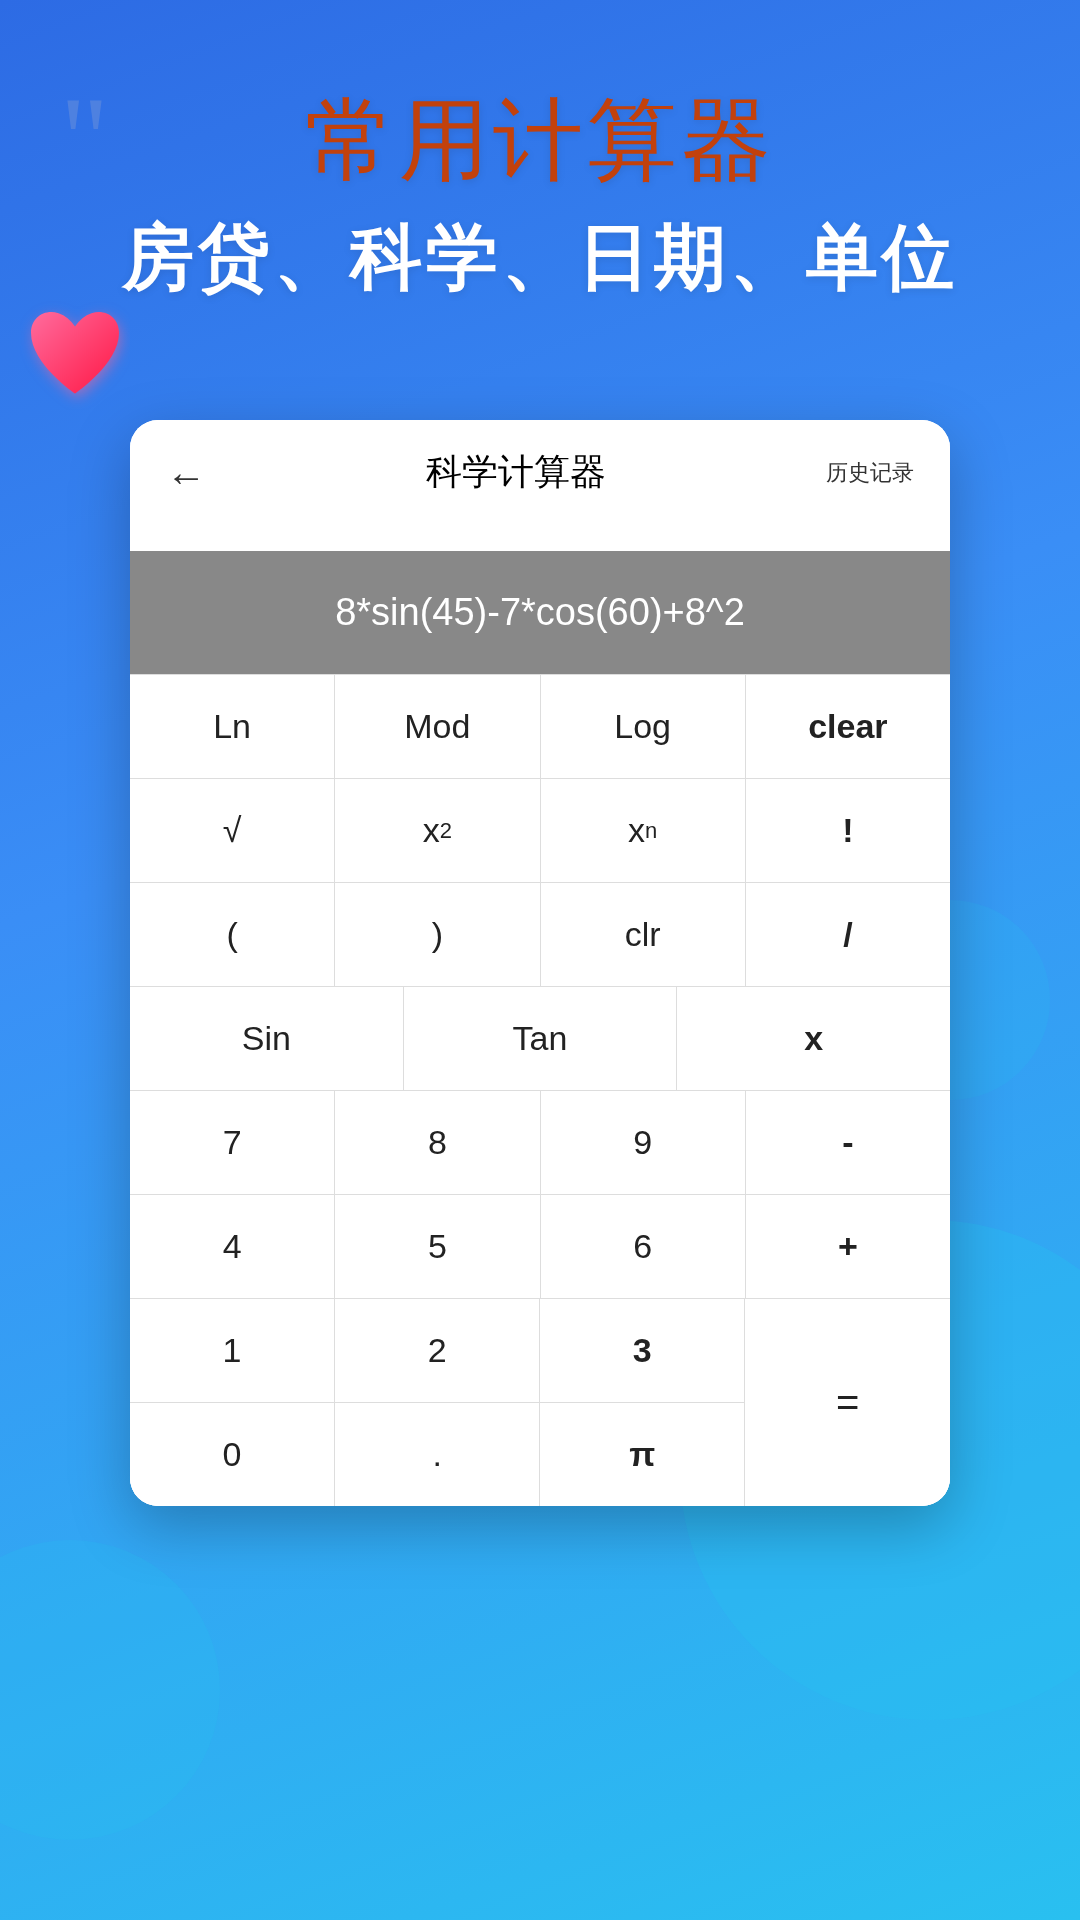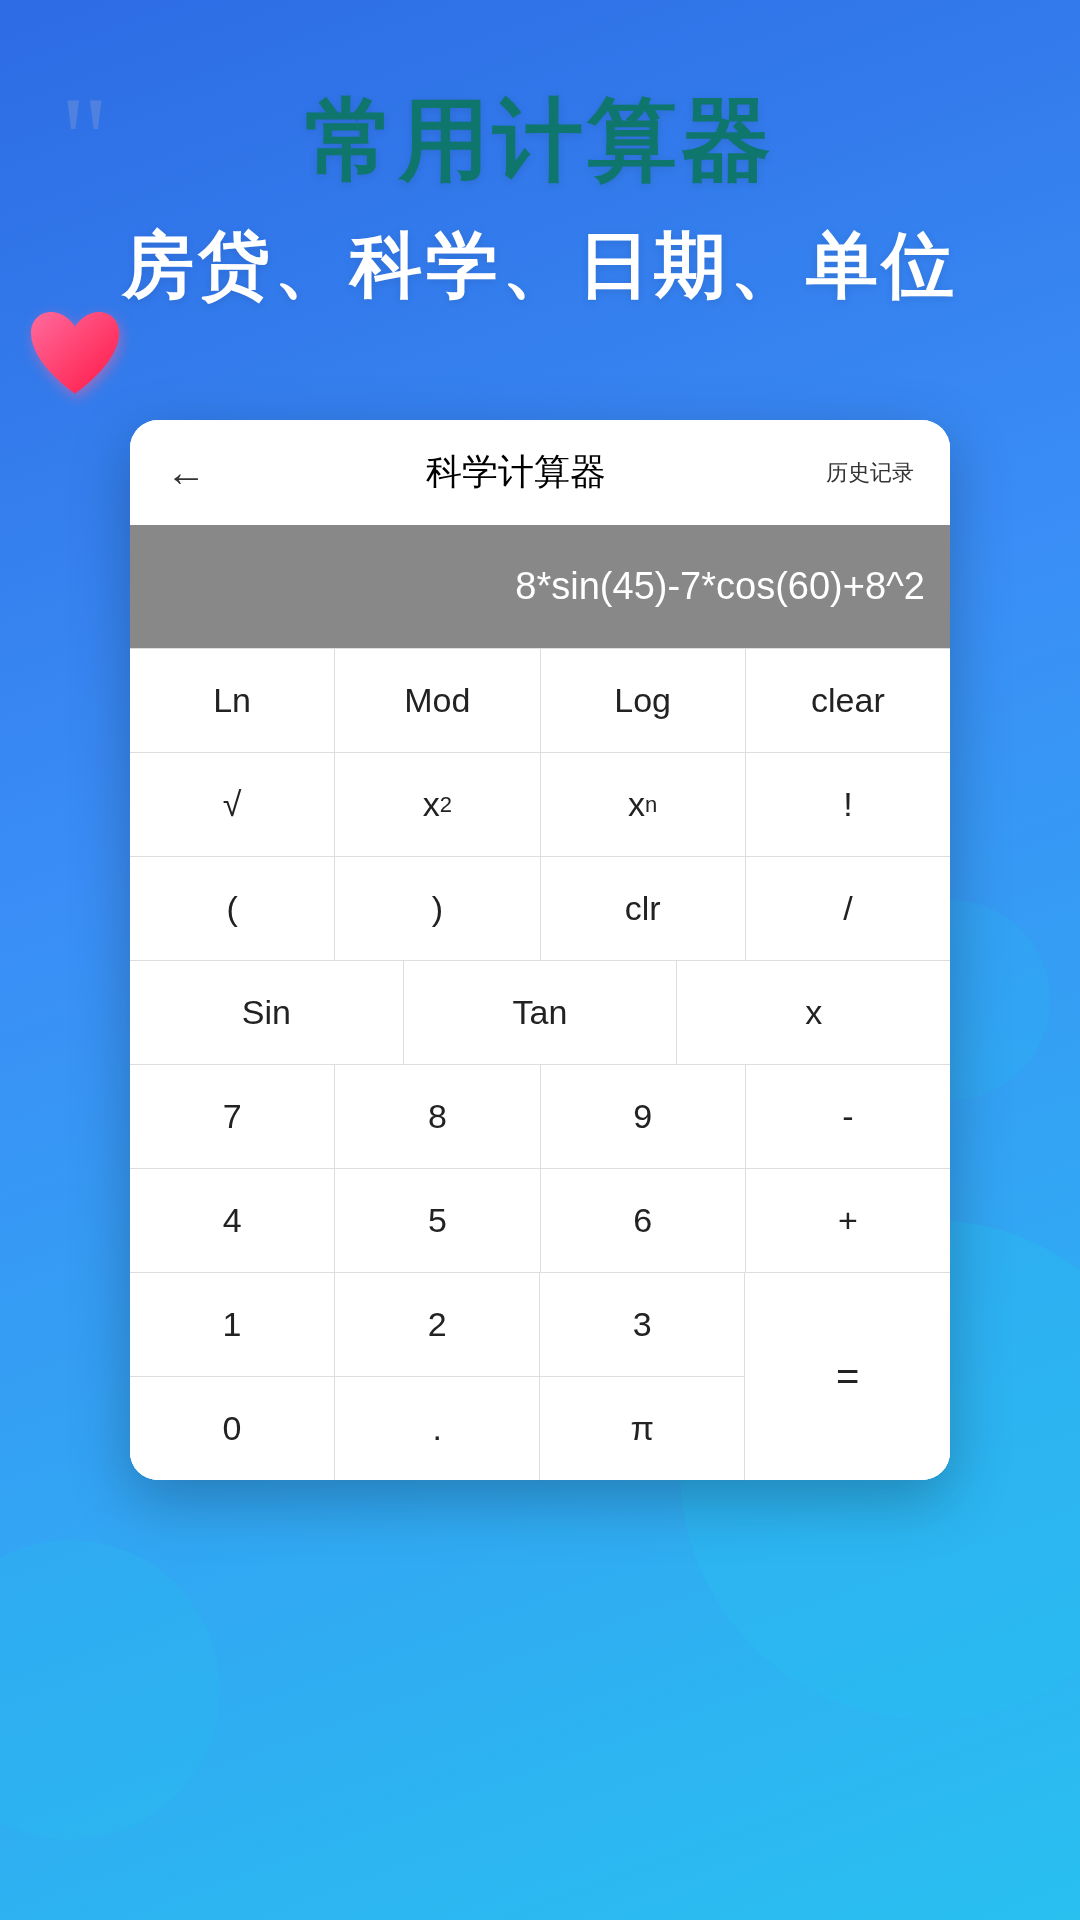--- a/index.html
+++ b/index.html
@@ -57,31 +57,31 @@
     .header-area {
       position: absolute;
       top: 80px;
       left: 0;
       right: 0;
       text-align: center;
       padding: 0 40px;
     }
     .header-title {
       font-size: 90px;
-      font-weight: 700;
-      color: #0f766e;
+      font-weight: 400;
+      color: #c2410c;
       letter-spacing: 4px;
       text-shadow: 0 2px 8px rgba(0,0,0,0.1);
     }
     .header-subtitle {
       font-size: 72px;
       font-weight: 700;
       color: #ffffff;
       letter-spacing: 4px;
-      margin-top: 16px;
+      margin-top: 8px;
       text-shadow: 0 2px 8px rgba(0,0,0,0.1);
     }
 
     
     .heart {
       position: absolute;
       top: 300px;
       left: 20px;
       width: 110px;
       height: 110px;
@@ -128,21 +128,22 @@
       cursor: pointer;
     }
 
     
     .calc-display {
       background: #888888;
       padding: 40px 25px;
       min-height: 120px;
       display: flex;
       align-items: center;
-      justify-content: flex-end;
+      justify-content: center;
+      margin-top: 26px;
     }
     .calc-expression {
       font-size: 38px;
       color: #ffffff;
       text-align: center;
       word-break: break-all;
     }
 
     
     .calc-buttons {
@@ -164,20 +165,21 @@
       border-right: 1.5px solid #ddd;
       background: #fff;
       user-select: none;
       display: flex;
       align-items: center;
       justify-content: center;
       position: relative;
     }
     .calc-btn:last-child {
       border-right: none;
+      font-weight: bold;
     }
 
     
     .btn-row-bottom {
       display: flex;
     }
     .btn-row-123 {
       display: flex;
       flex: 3;
       flex-direction: column;

